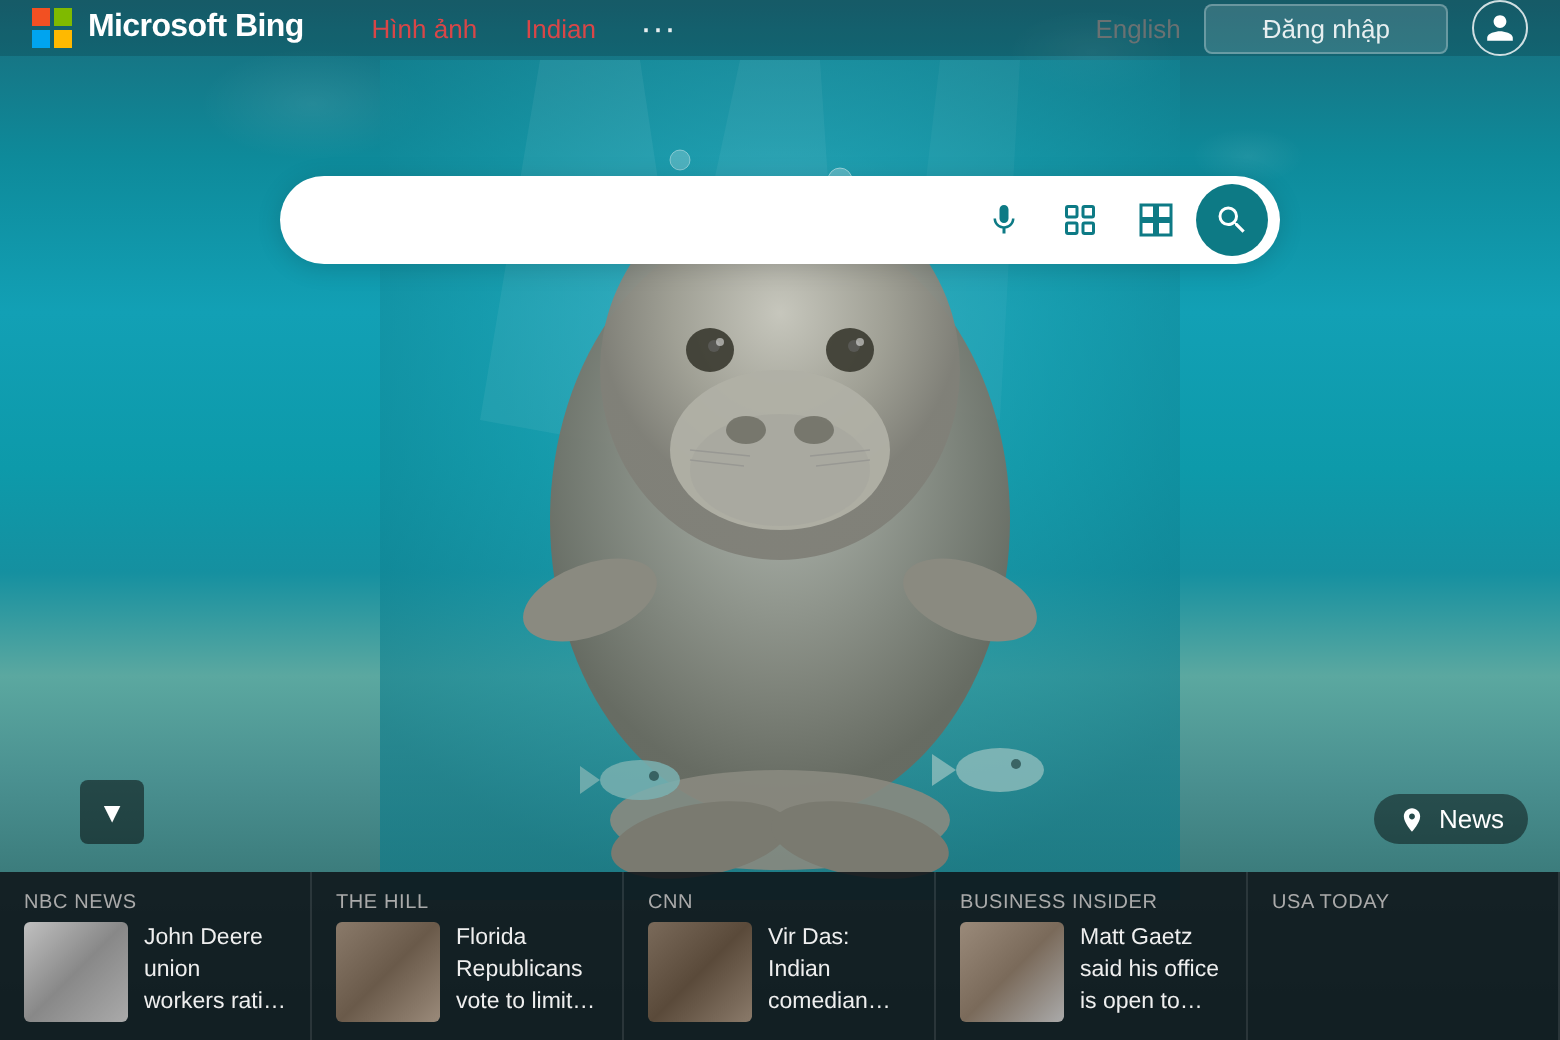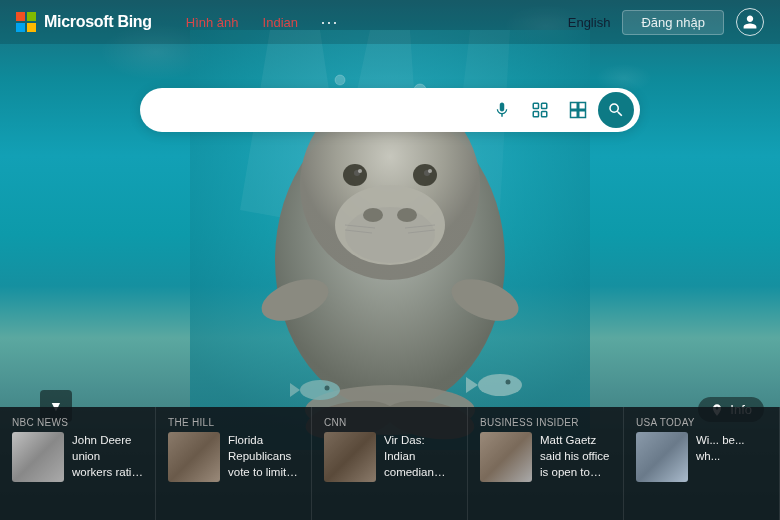--- a/index.html
+++ b/index.html
@@ -35,21 +35,21 @@
         radial-gradient(ellipse 100px 50px at 50% 20%, rgba(255,255,255,0.05) 0%, transparent 70%),
         radial-gradient(ellipse 40px 20px at 80% 15%, rgba(255,255,255,0.07) 0%, transparent 70%);
     }
 
     
     .navbar {
       position: absolute;
       top: 0;
       left: 0;
       right: 0;
-      height: 44px;
+      height: 28px;
       display: flex;
       align-items: center;
       padding: 0 16px;
       z-index: 10;
       background: rgba(0,0,0,0.15);
     }
 
     .logo-area {
       display: flex;
       align-items: center;
@@ -102,34 +102,34 @@
     }
 
     .nav-right {
       margin-left: auto;
       display: flex;
       align-items: center;
       gap: 12px;
     }
 
     .lang-btn {
-      color: #0f172a;
+      color: #737373;
       font-size: 13px;
       cursor: pointer;
       opacity: 0.9;
       margin-left: 46px;
     }
 
     .login-btn {
       color: white;
       font-size: 13px;
       cursor: pointer;
       opacity: 0.9;
       background: rgba(255,255,255,0.15);
-      padding: 4px 18px;
+      padding: 4px 28px;
       border-radius: 4px;
       border: 1px solid rgba(255,255,255,0.3);
     }
 
     .avatar-circle {
       width: 28px;
       height: 28px;
       border-radius: 50%;
       border: 1.5px solid rgba(255,255,255,0.8);
       display: flex;
@@ -228,21 +228,21 @@
       color: white;
       font-size: 13px;
     }
 
     
     .news-strip {
       position: absolute;
       bottom: 0;
       left: 0;
       right: 0;
-      height: 113px;
+      height: 84px;
       background: rgba(15,20,25,0.88);
       display: flex;
       z-index: 10;
       overflow: hidden;
     }
 
     .news-card {
       flex: 1;
       min-width: 0;
       padding: 10px 12px;
@@ -435,21 +435,21 @@
 </div>
 
 <div class="scroll-btn">
   <span>▼</span>
 </div>
 
 <div class="info-btn">
   <svg width="14" height="14" viewBox="0 0 24 24" fill="white">
     <path d="M12 2C8.13 2 5 5.13 5 9c0 5.25 7 13 7 13s7-7.75 7-13c0-3.87-3.13-7-7-7zm0 9.5c-1.38 0-2.5-1.12-2.5-2.5s1.12-2.5 2.5-2.5 2.5 1.12 2.5 2.5-1.12 2.5-2.5 2.5z"></path>
   </svg>
-  <span>Info</span>
+  <span>News</span>
 </div>
 
 <div class="news-strip">
 
   <div class="news-card">
     <span class="news-source">NBC News</span>
     <div class="news-body">
       <div class="news-thumb thumb-nbc"></div>
       <span class="news-headline">John Deere union workers ratify new deal to end strike</span>
     </div>
@@ -474,19 +474,15 @@
   <div class="news-card">
     <span class="news-source">Business Insider</span>
     <div class="news-body">
       <div class="news-thumb thumb-bi"></div>
       <span class="news-headline">Matt Gaetz said his office is open to hiring Kyle Rittenhouse as a c...</span>
     </div>
   </div>
 
   <div class="news-card">
     <span class="news-source">USA TODAY</span>
-    <div class="news-body">
-      <div class="news-thumb thumb-usa"></div>
-      <span class="news-headline">Wi... be... wh...</span>
-    </div>
   </div>
 
 </div>
 
 </body></html>

